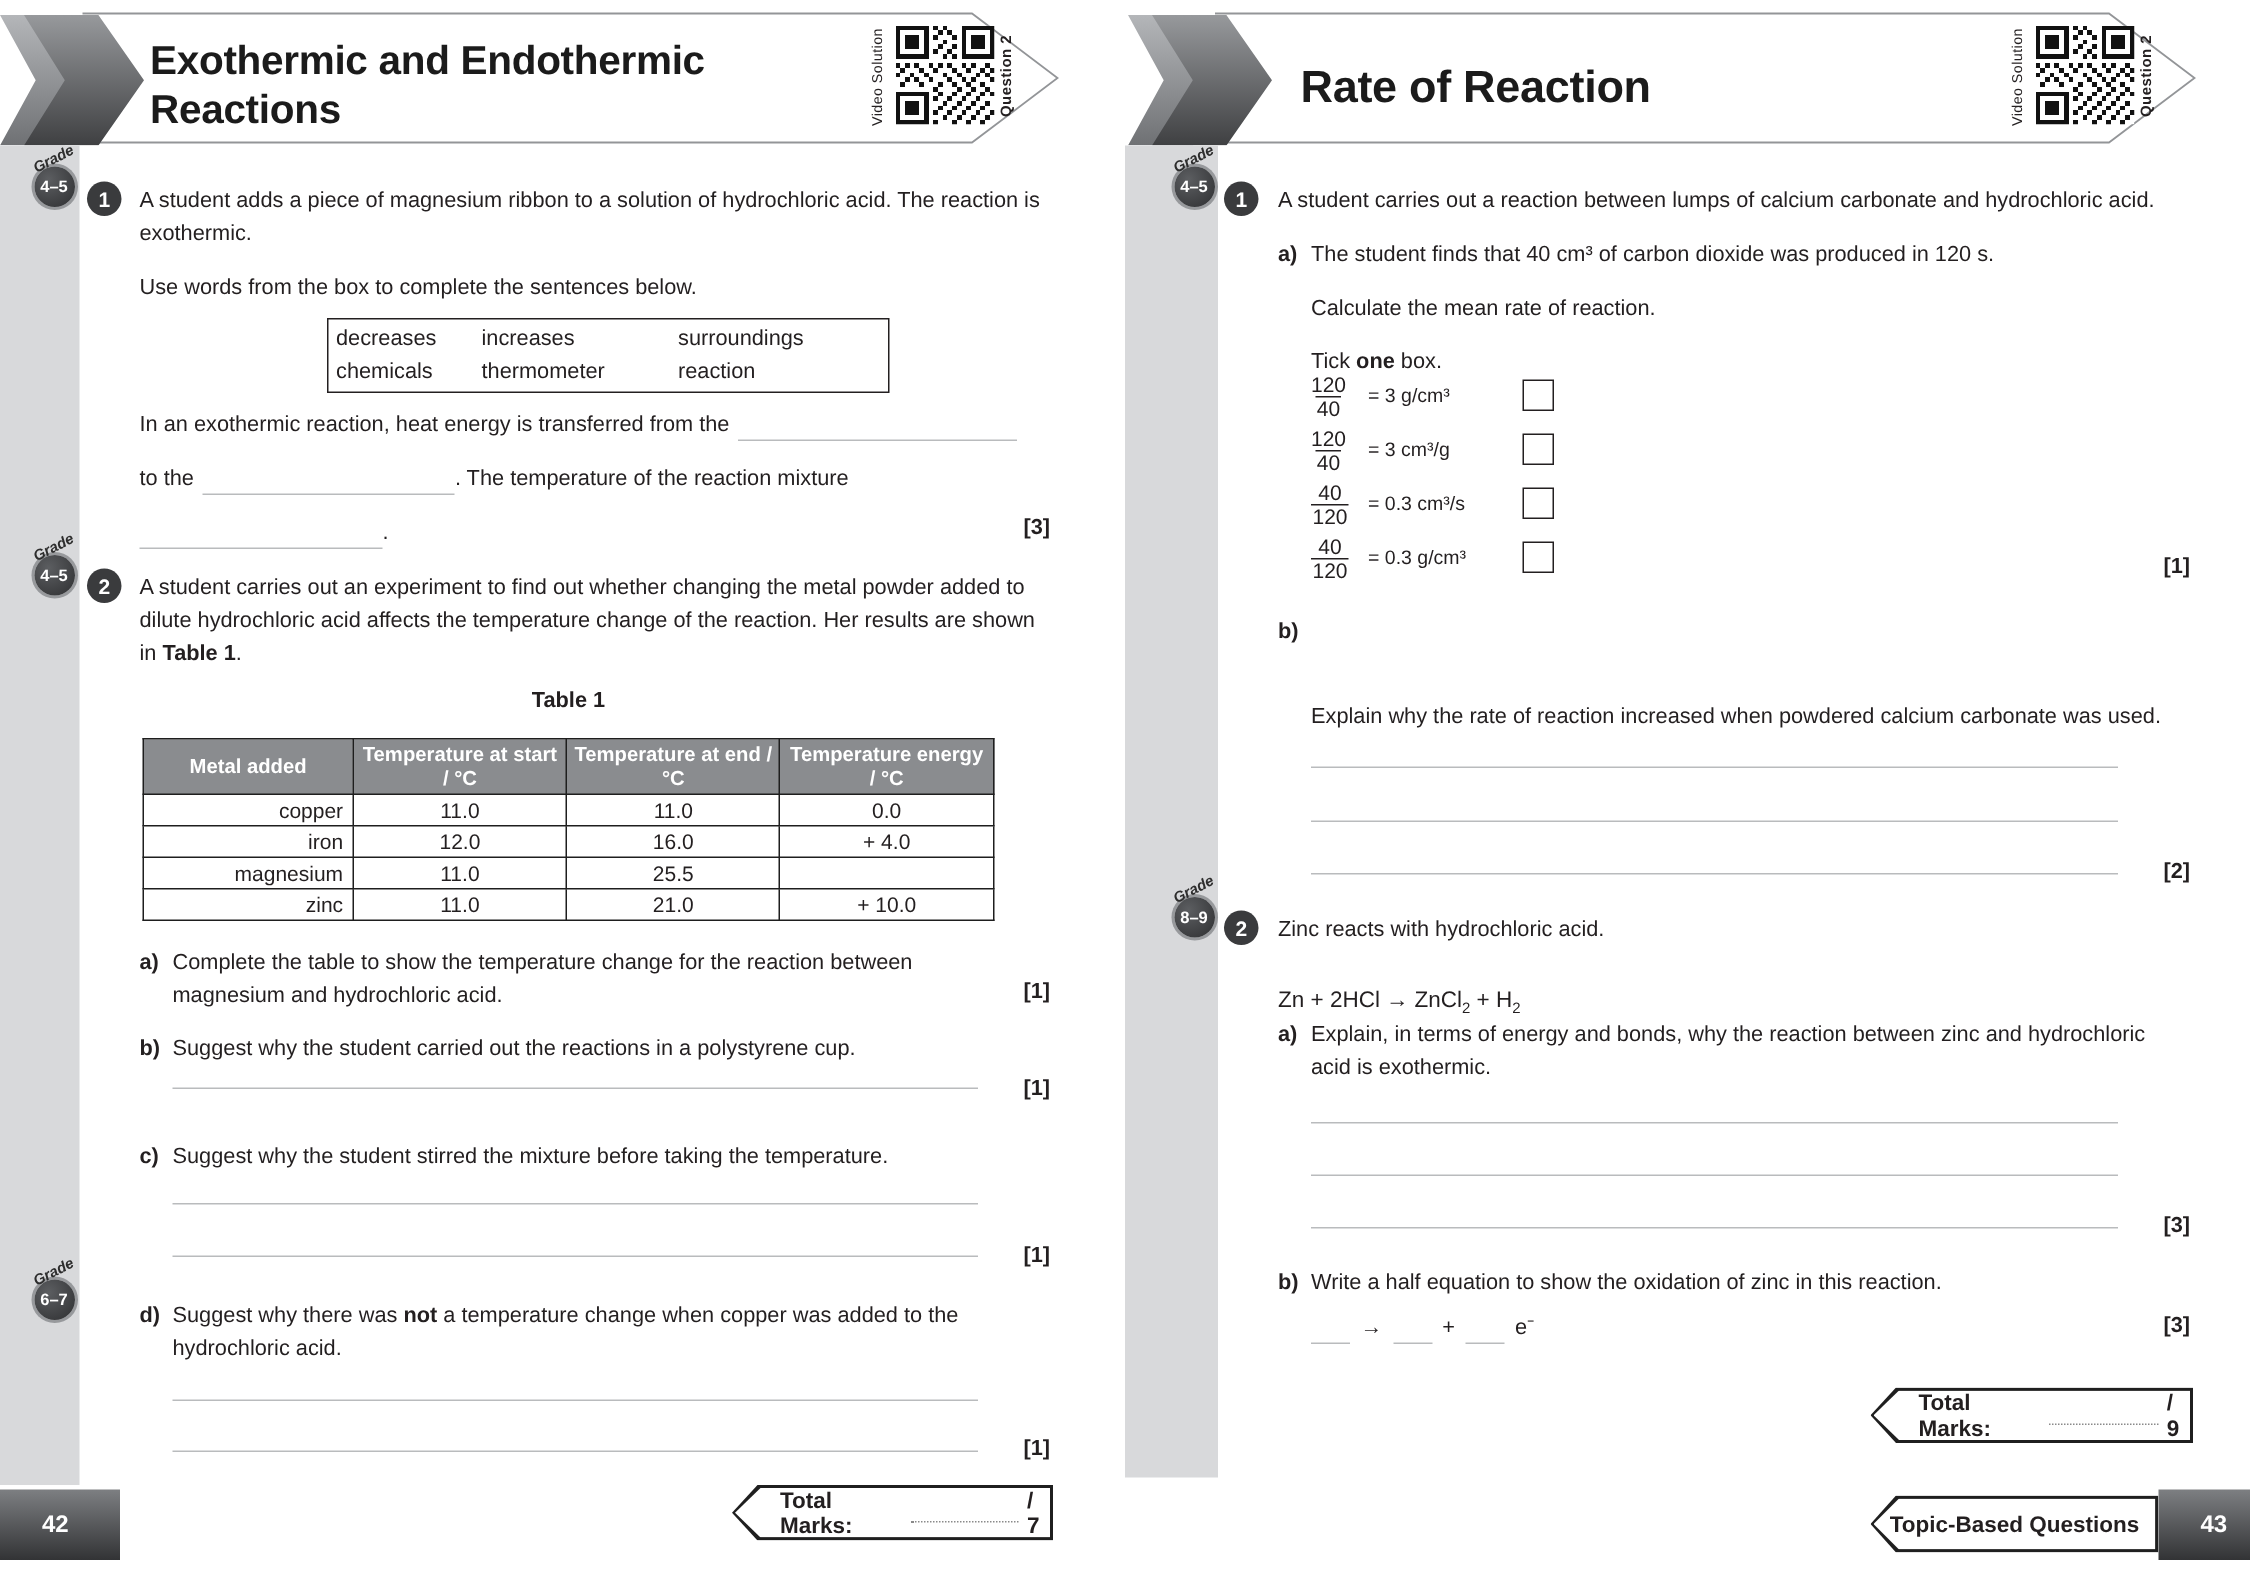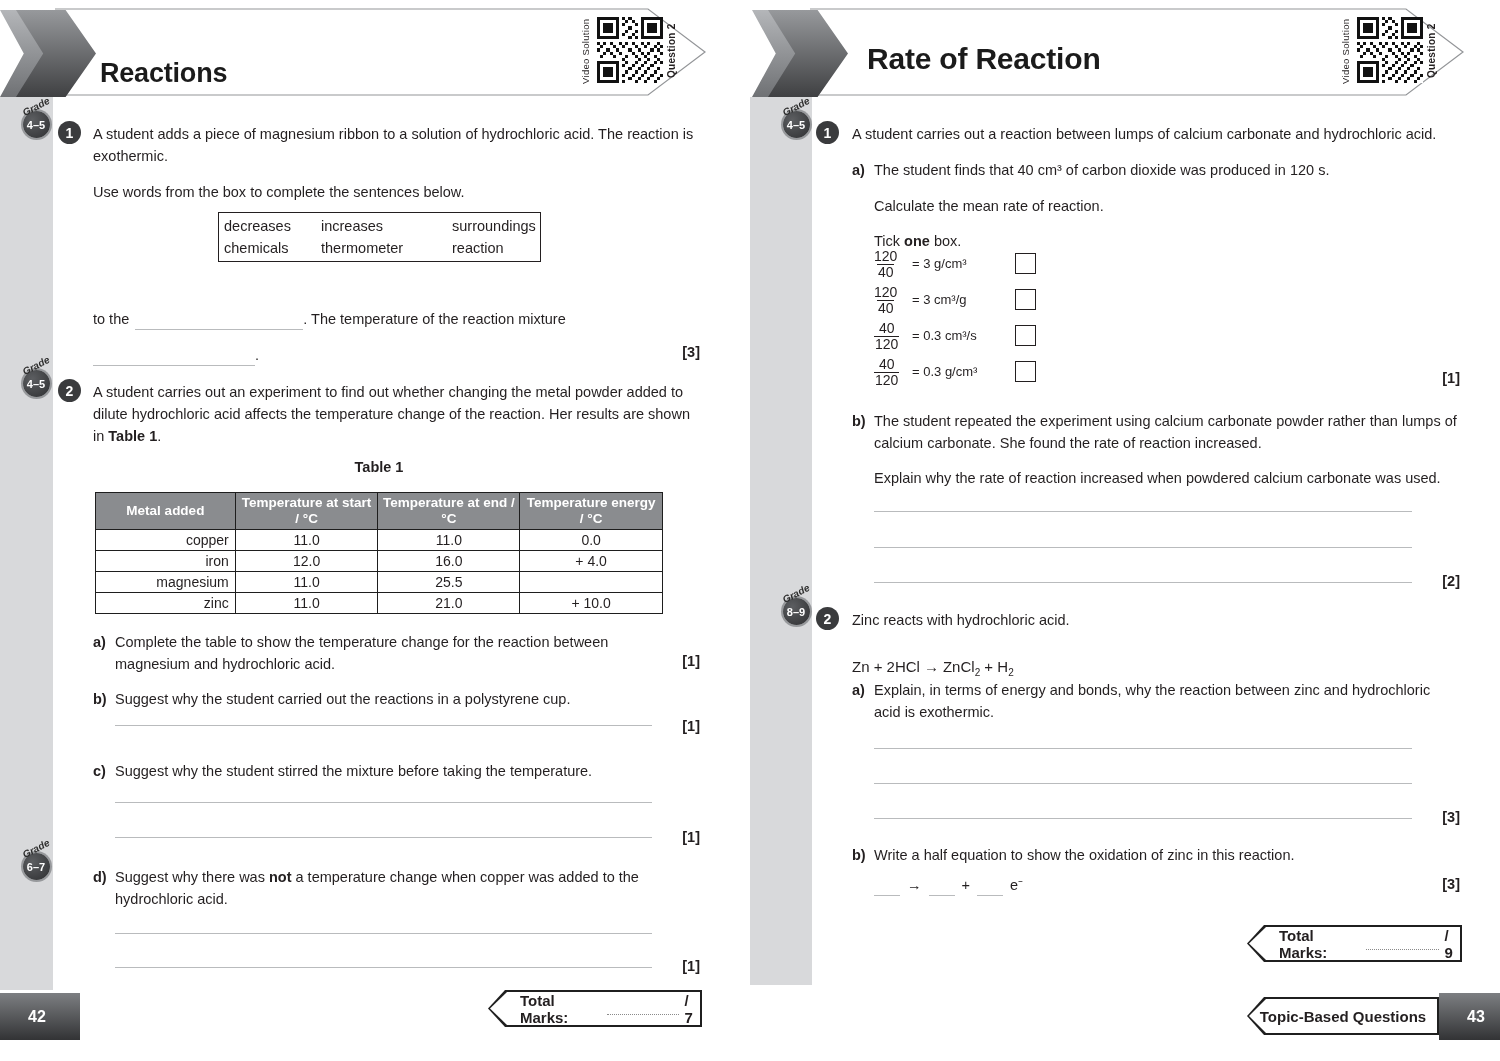--- a/index.html
+++ b/index.html
@@ -82,48 +82,52 @@
 <div class="spread">
 
   <div class="page">
 
     <svg class="hdr-outline" style="left:0;top:8px" width="712" height="90">
       <path d="M55 1 H648 L705 44 L648 87 H55" fill="none" stroke="#939598" stroke-width="1.2"></path>
     </svg>
     <div class="chev chev-back" style="left:0;top:10px;width:70px;height:87px"></div>
     <div class="chev chev-front" style="left:16px;top:10px;width:80px;height:87px"></div>
     <h1 class="page-title" style="left:100px;top:24px">
-      <br>
+      <span>Exothermic and Endothermic</span><br>
       <span>Reactions</span>
     </h1>
     <div class="vert" style="left:580px;top:18px;height:66px">Video Solution</div>
     <svg class="qr" style="left:597px;top:17px" width="66" height="66">
         <use href="#qr-symbol"></use>
       </svg>
     <div class="vert bold" style="left:666px;top:18px;height:66px">Question 2</div>
 
     <div class="sidebar" style="left:0;top:97px;width:53px;height:893px"></div>
 
     <div class="grade-badge" style="left:14px;top:101px">
       <span class="grade-word">Grade</span>
       <span class="grade-circle">4–5</span>
     </div>
     <div class="qnum" style="left:58px;top:121px">1</div>
     <div class="txt" style="left:93px;top:123px;width:608px">A student adds a piece of magnesium ribbon to a solution of hydrochloric acid. The reaction is exothermic.</div>
     <div class="txt" style="left:93px;top:181px;width:600px">Use words from the box to complete the sentences below.</div>
 
-    <div class="wordbox" style="left:218px;top:212px;width:323px;height:50px">
+    <div class="wordbox" style="left:218px;top:212px;width:375px;height:50px">
       <span>decreases</span>
       <span>increases</span>
       <span>surroundings</span>
       <span>chemicals</span>
       <span>thermometer</span>
       <span>reaction</span>
     </div>
 
+    <div class="txt" style="left:93px;top:272px;width:585px;display:flex;align-items:flex-end">
+      <span>In an exothermic reaction, heat energy is transferred from the</span>
+      <span class="blank" style="flex:1;margin-left:6px"></span>
+    </div>
     <div class="txt" style="left:93px;top:308px;width:560px;display:flex;align-items:flex-end">
       <span>to the</span>
       <span class="blank" style="width:168px;margin-left:6px"></span>
       <span>. The temperature of the reaction mixture</span>
     </div>
     <div class="txt" style="left:93px;top:344px;width:200px;display:flex;align-items:flex-end">
       <span class="blank" style="width:162px"></span>
       <span>.</span>
     </div>
     <div class="marks" style="left:668px;top:344px">[3]</div>
@@ -277,21 +281,20 @@
       <span class="frac">
           <span>40</span>
           <span class="den">120</span>
         </span>
       <span class="rhs">= 0.3 g/cm³</span>
       <span class="checkbox"></span>
     </div>
     <div class="marks" style="left:678px;top:370px">[1]</div>
 
     <div class="txt bold" style="left:102px;top:410px">b)</div>
-    <div class="txt" style="left:124px;top:410px;width:600px">The student repeated the experiment using calcium carbonate powder rather than lumps of calcium carbonate. She found the rate of reaction increased.</div>
     <div class="txt" style="left:124px;top:467px;width:596px">Explain why the rate of reaction increased when powdered calcium carbonate was used.</div>
     <div class="aline" style="left:124px;top:498px;width:538px;height:14px"></div>
     <div class="aline" style="left:124px;top:534px;width:538px;height:14px"></div>
     <div class="aline" style="left:124px;top:569px;width:538px;height:14px"></div>
     <div class="marks" style="left:678px;top:573px">[2]</div>
 
     <div class="grade-badge" style="left:24px;top:588px">
       <span class="grade-word">Grade</span>
       <span class="grade-circle">8–9</span>
     </div>

